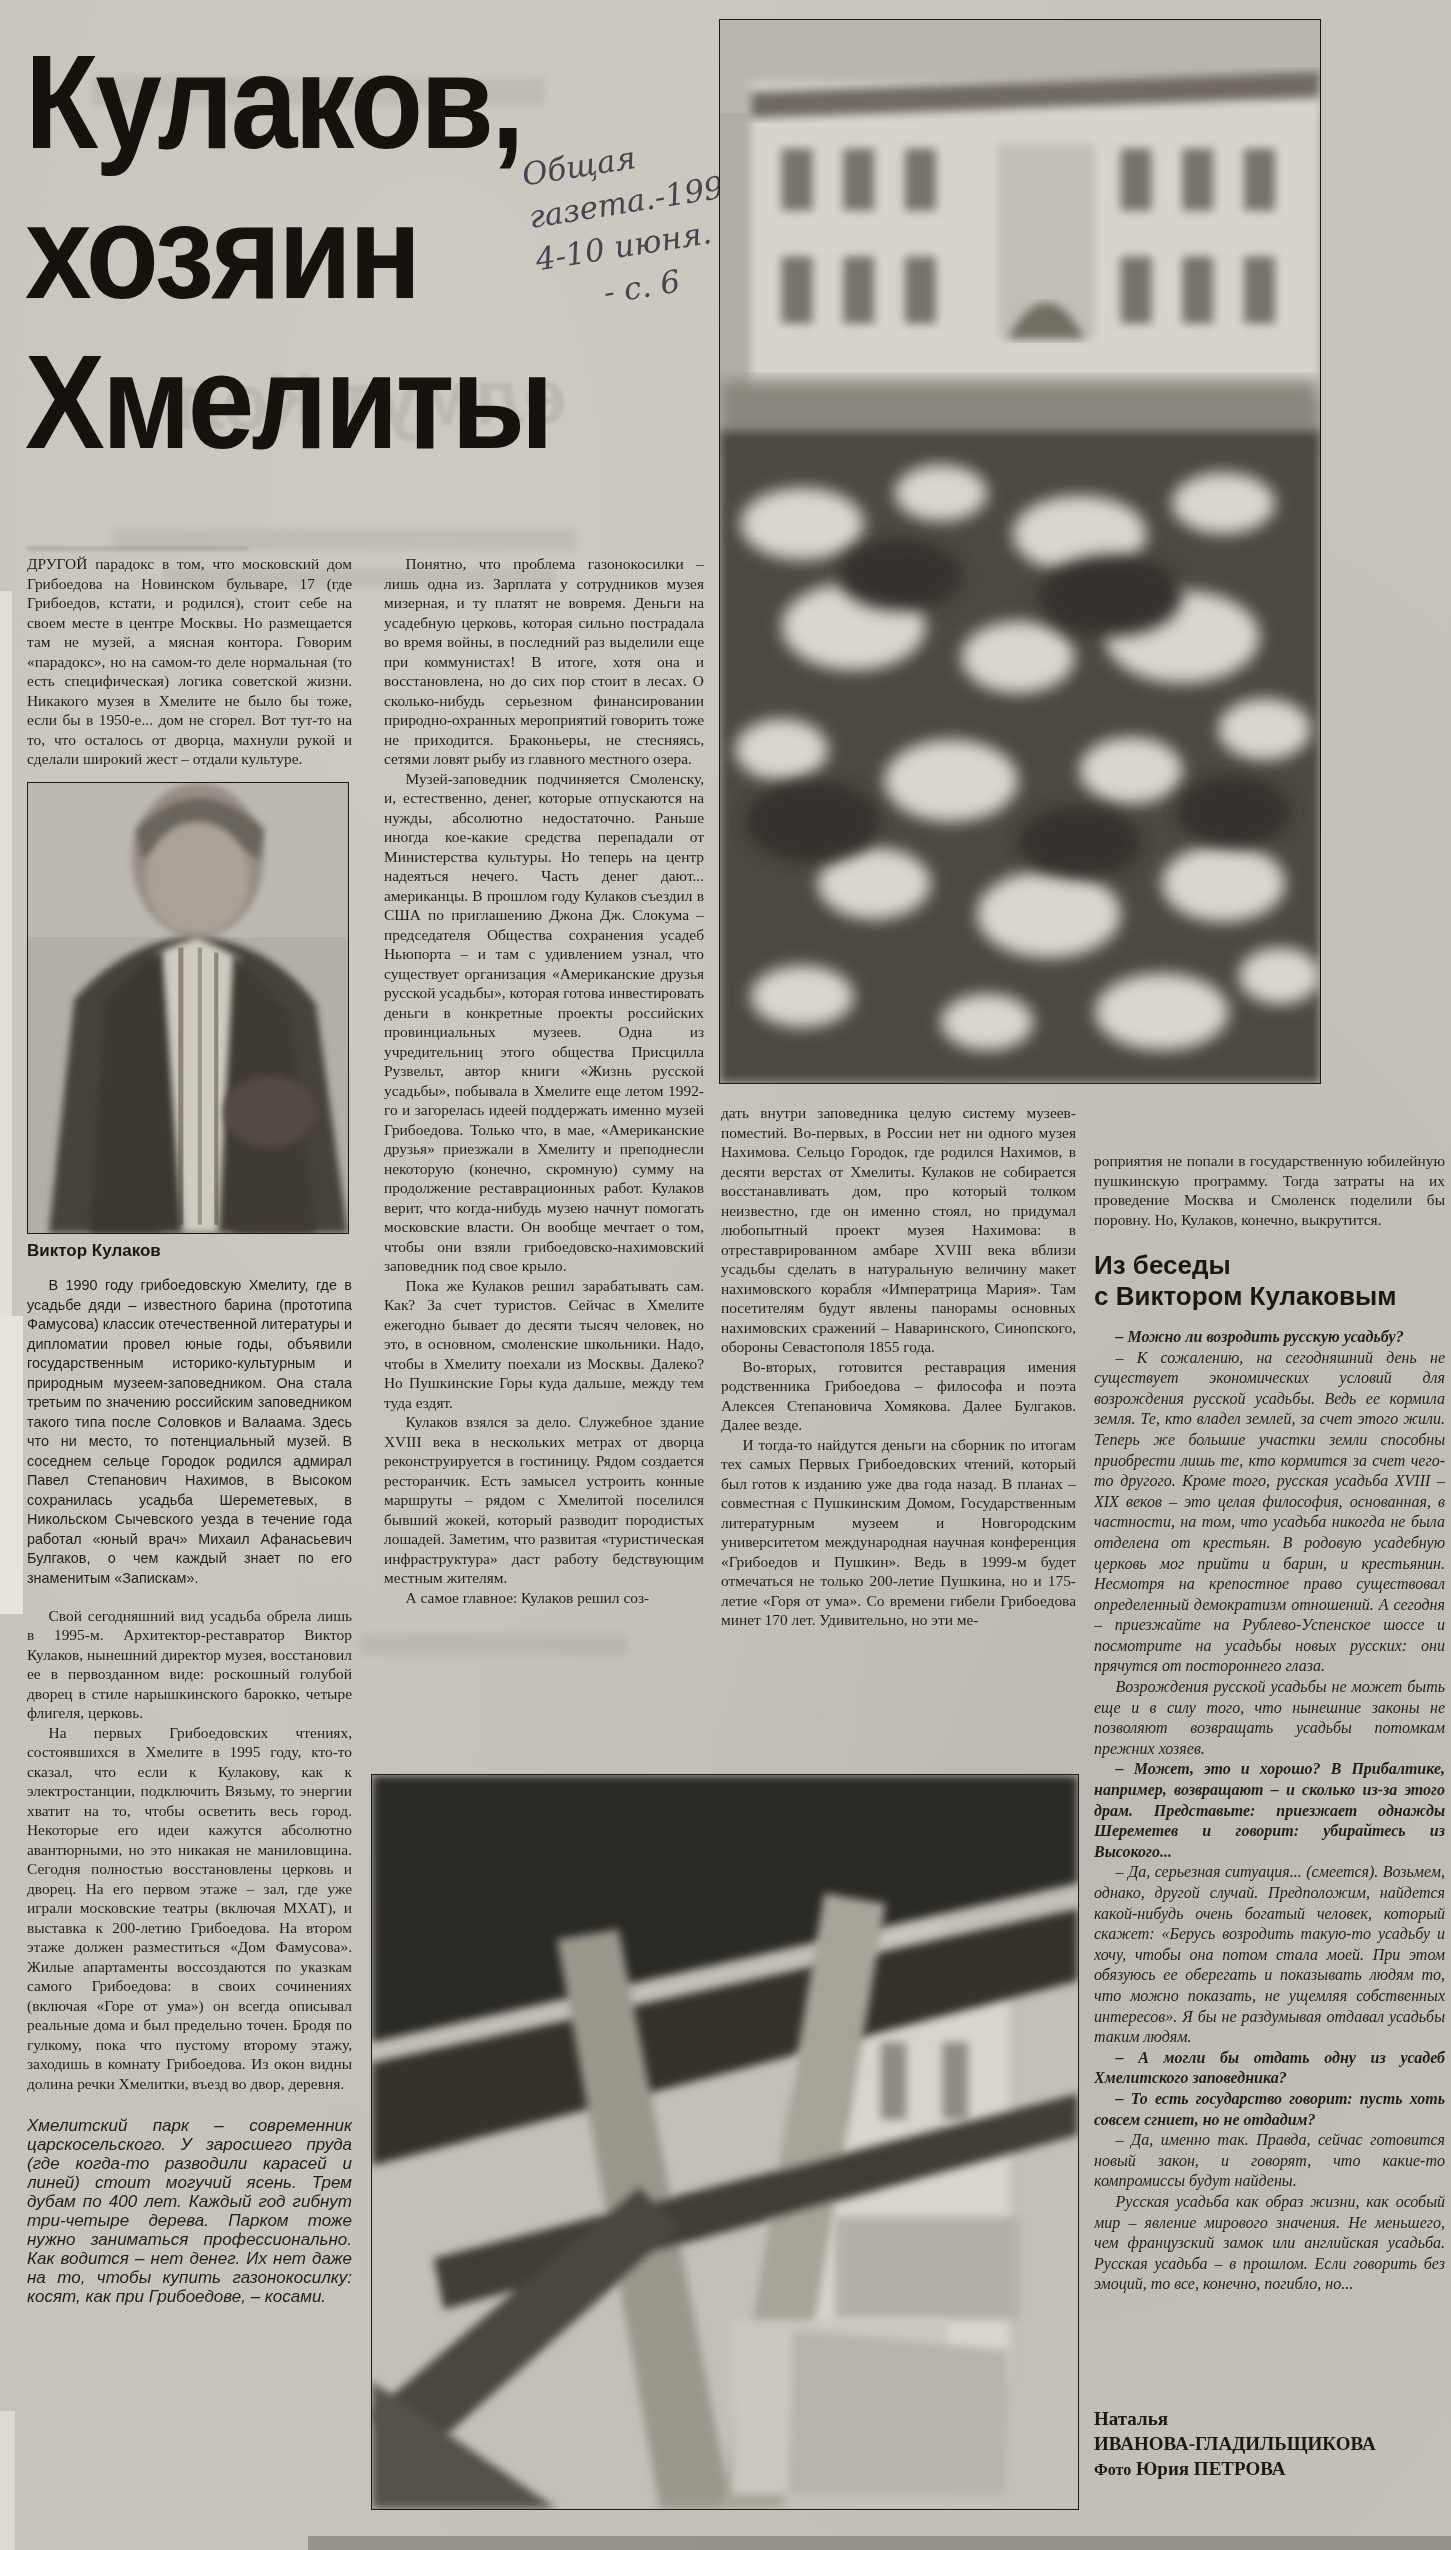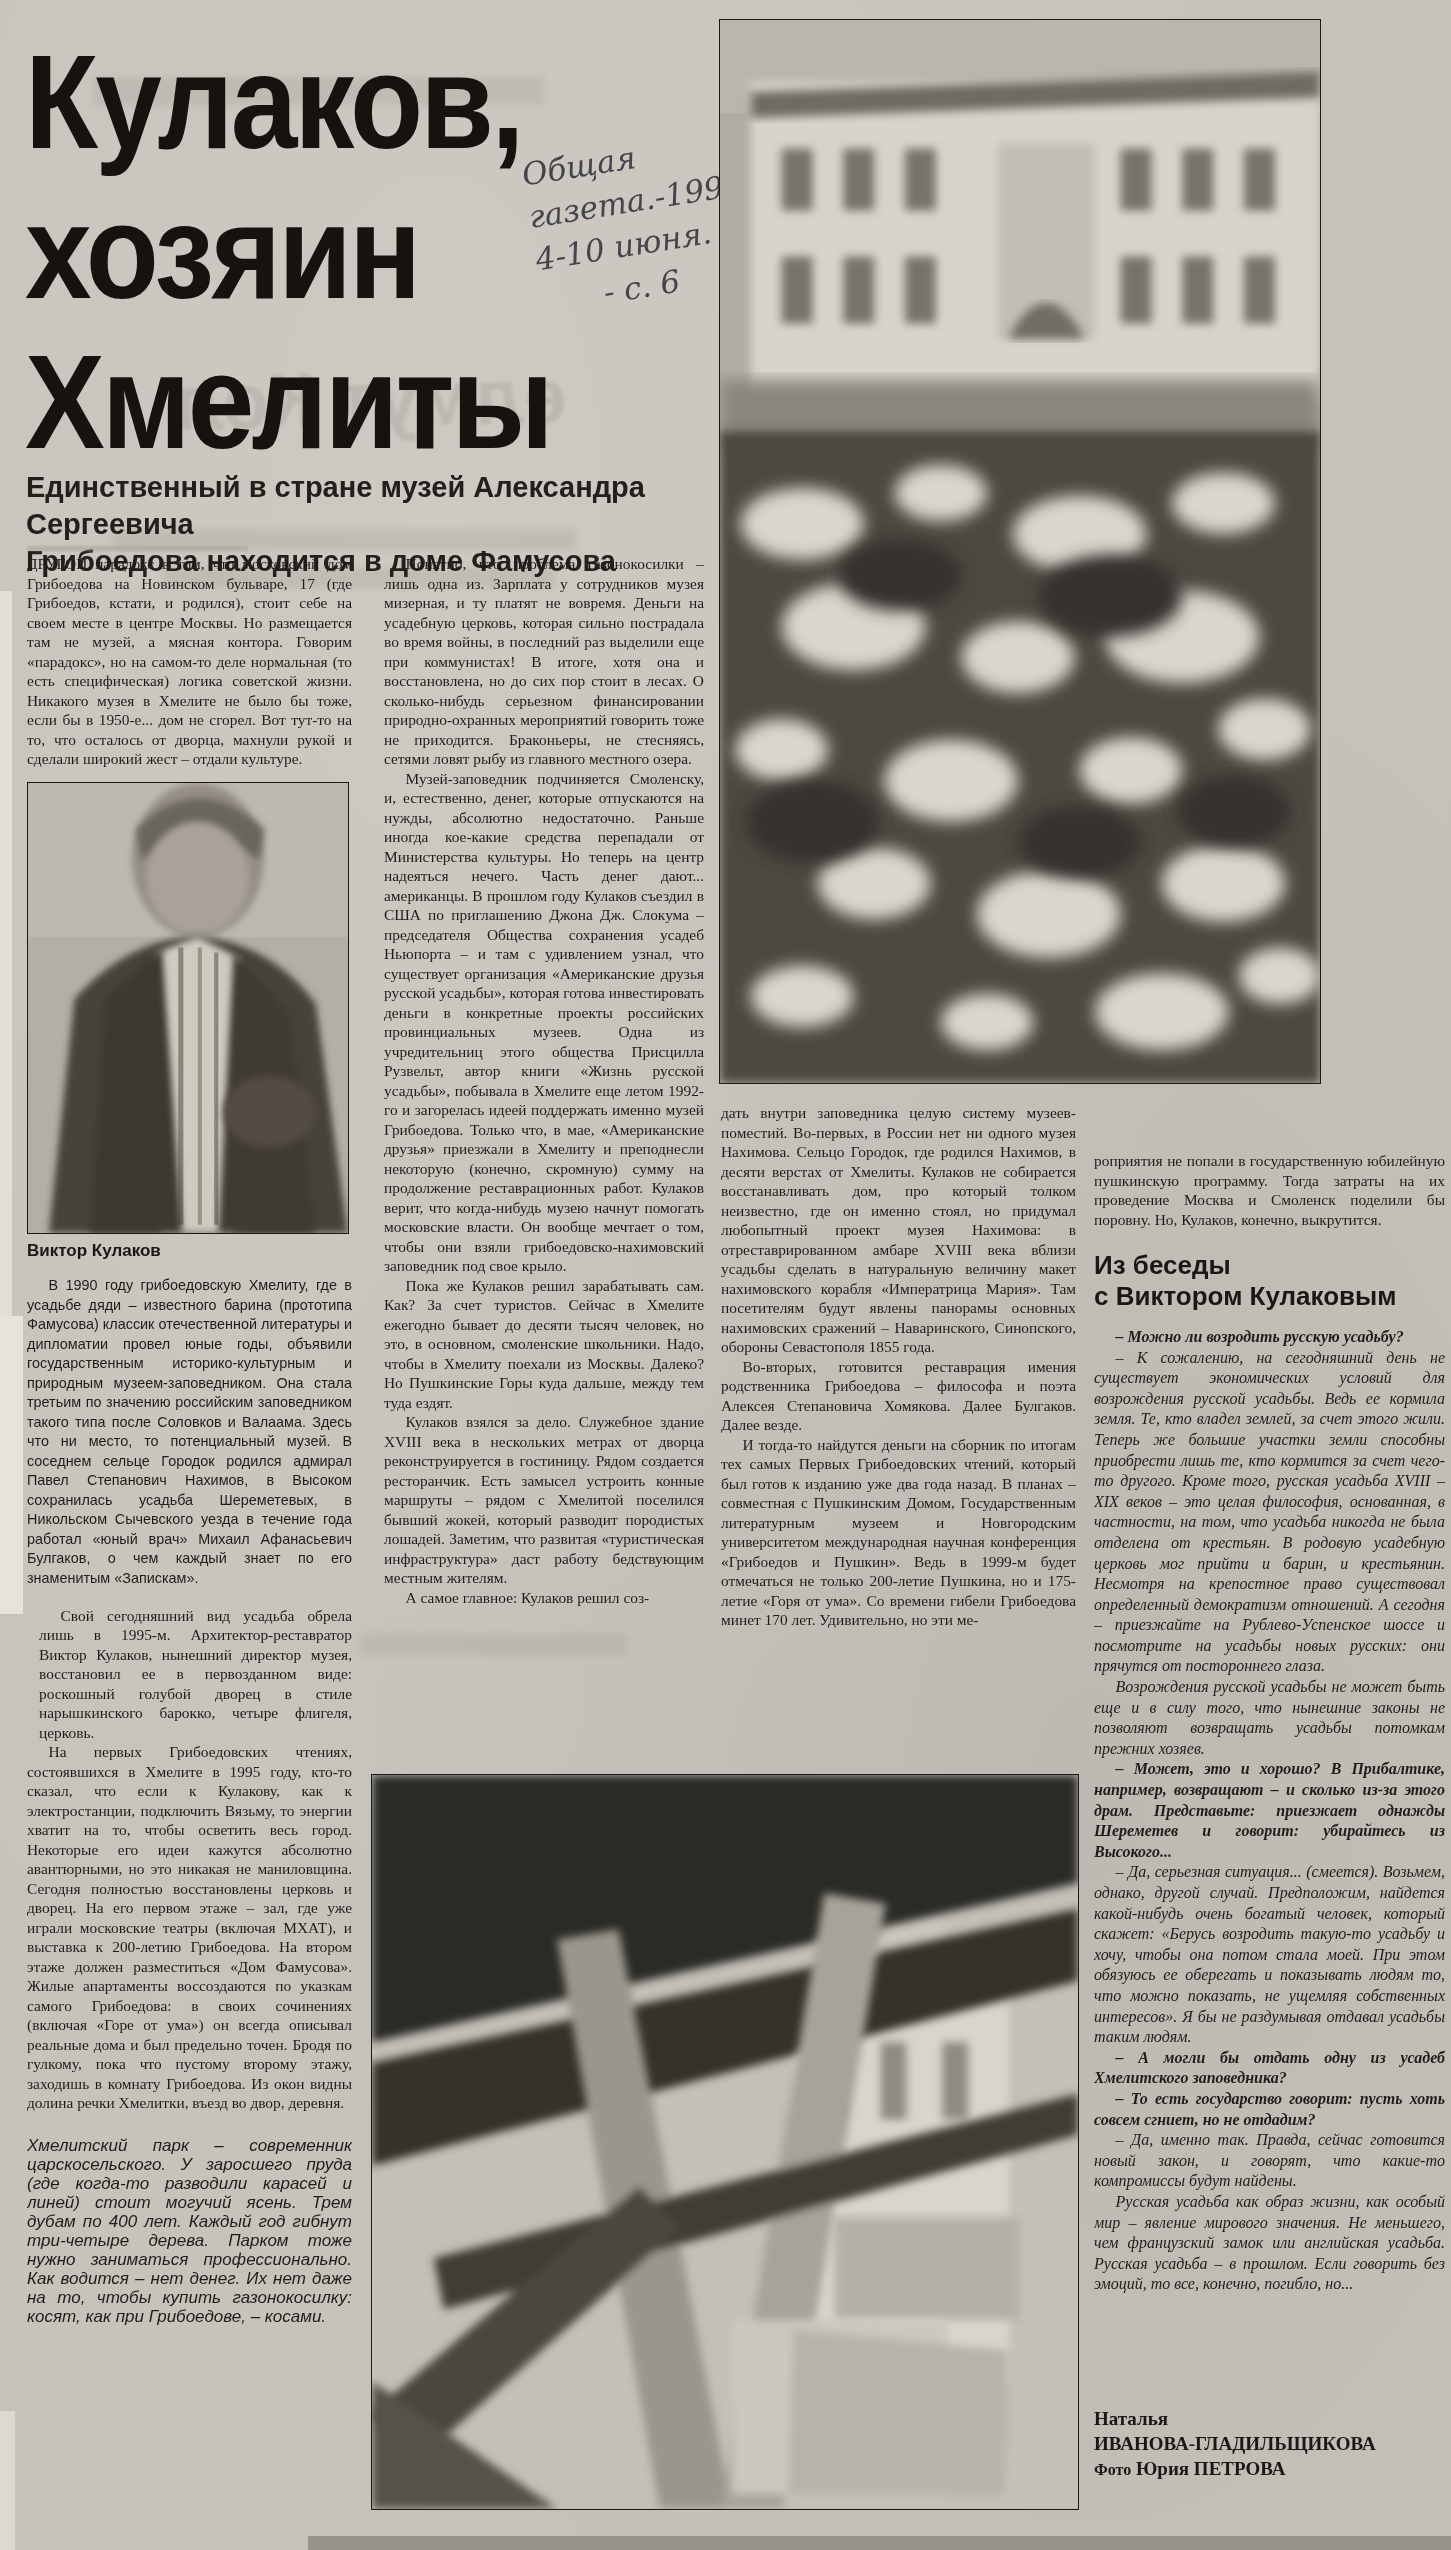--- a/index.html
+++ b/index.html
@@ -23,21 +23,21 @@
              font-size:31px;line-height:43px;transform:rotate(-9deg);transform-origin:left top;}
   
   .col{position:absolute;overflow:hidden;text-align:justify;}
   .serif{font-family:"Liberation Serif",serif;font-size:15.4px;line-height:19.5px;}
   .sansb{font-family:"Liberation Sans",sans-serif;font-size:14.4px;line-height:19.5px;}
   .sansi{font-family:"Liberation Sans",sans-serif;font-style:italic;font-size:17px;line-height:19px;}
   .ital{font-family:"Liberation Serif",serif;font-style:italic;font-size:16px;line-height:20.6px;}
   .qbold{font-weight:bold;}
   p{margin:0;}
   .ind{text-indent:21.6px;}
-  .mt{margin-top:17.5px;margin-left:12px;}
+  .mt{margin-top:17.5px;}
   .caption{font-family:"Liberation Sans",sans-serif;font-weight:bold;font-size:17px;margin-top:7.2px;color:#1b1814;}
   .ivheading{font-family:"Liberation Sans",sans-serif;font-weight:bold;font-size:26px;line-height:31px;
              margin:20.6px 0 15.4px 0;text-align:left;color:#1b1814;}
   .byline{font-family:Liberation Serif, serif;font-weight:bold;font-size:19px;line-height:25px;color:#1b1814;}
   .byline .prefix{font-weight:bold;font-size:16px;}
   
   .photo{border:1.5px solid #1d1a16;background:#aaa69e;}
   .ghostbar{background:#8d897f;opacity:.18;filter:blur(3.1px);}
   .ghosttext{font-family:"Liberation Sans",sans-serif;font-weight:bold;color:#6e6a62;
              transform:scaleX(-1) rotate(1deg);opacity:.16;filter:blur(1.5px);white-space:nowrap;}
@@ -65,24 +65,20 @@
     <div class="headline">Хмелиты</div>
   </div>
 
   <div class="abs handwrite" style="left:519px;top:154px;width:216px;">
     <div>Общая</div>
     <div>газета.-1998.</div>
     <div>4-10 июня.</div>
     <div style="padding-left:62px;">- с. 6</div>
   </div>
 
-  <div class="abs subhead" style="left:26px;top:469px;width:658px;">
-    <div>Единственный в стране музей Александра Сергеевича</div>
-    <div>Грибоедова находится в доме Фамусова</div>
-  </div>
   <div class="abs subsmudge" style="left:27px;top:546px;width:221px;height:5.1px;"></div>
 
   <div class="col" style="left:27px;top:554px;width:325px;height:1989px;">
     <p class="serif">ДРУГОЙ парадокс в том, что московский дом Грибоедова на Новинском бульваре, 17 (где Грибоедов, кстати, и родился), стоит себе на своем месте в центре Москвы. Но размещается там не музей, а мясная контора. Говорим «парадокс», но на самом-то деле нормальная (то есть специфическая) логика советской жизни. Никакого музея в Хмелите не было бы тоже, если бы в 1950-е... дом не сгорел. Вот тут-то на то, что осталось от дворца, махнули рукой и сделали широкий жест – отдали культуре.</p>
 
     <div class="photo" style="width:320px;height:450px;margin-top:13.4px;">
       <svg width="320" height="450" viewBox="0 0 622 876">
         <defs>
             <filter id="soft">
               <feGaussianBlur stdDeviation="7"></feGaussianBlur>

